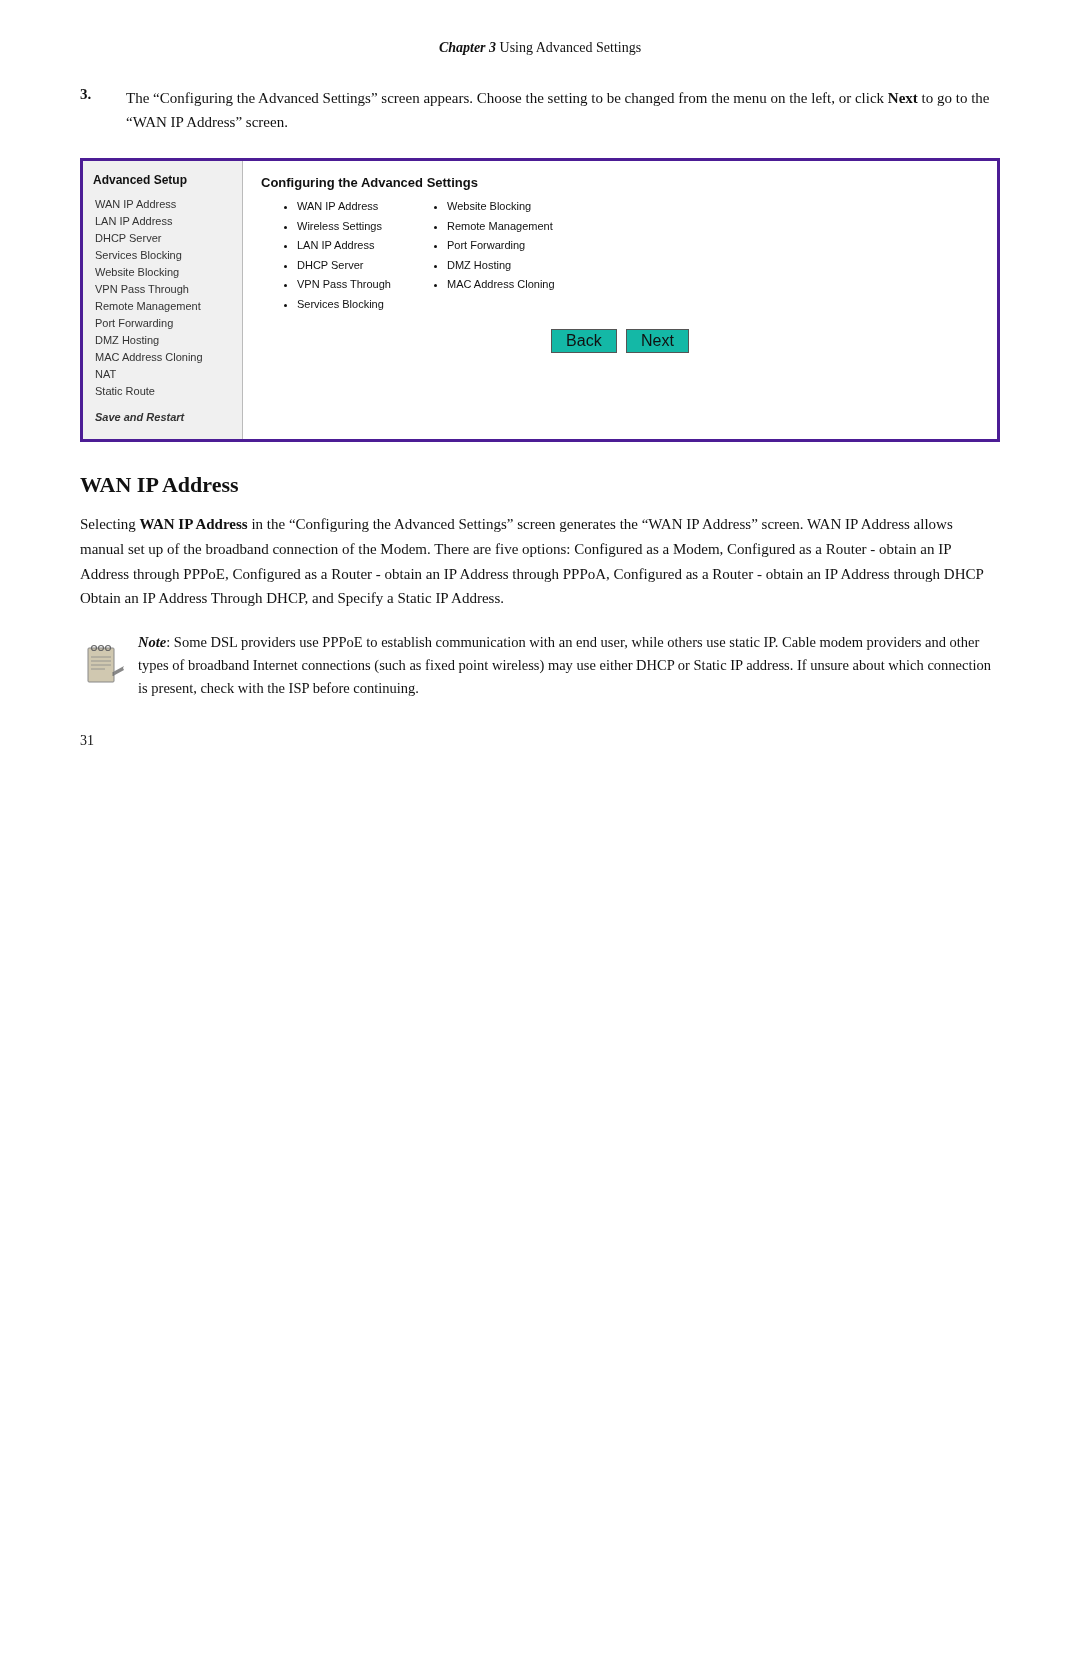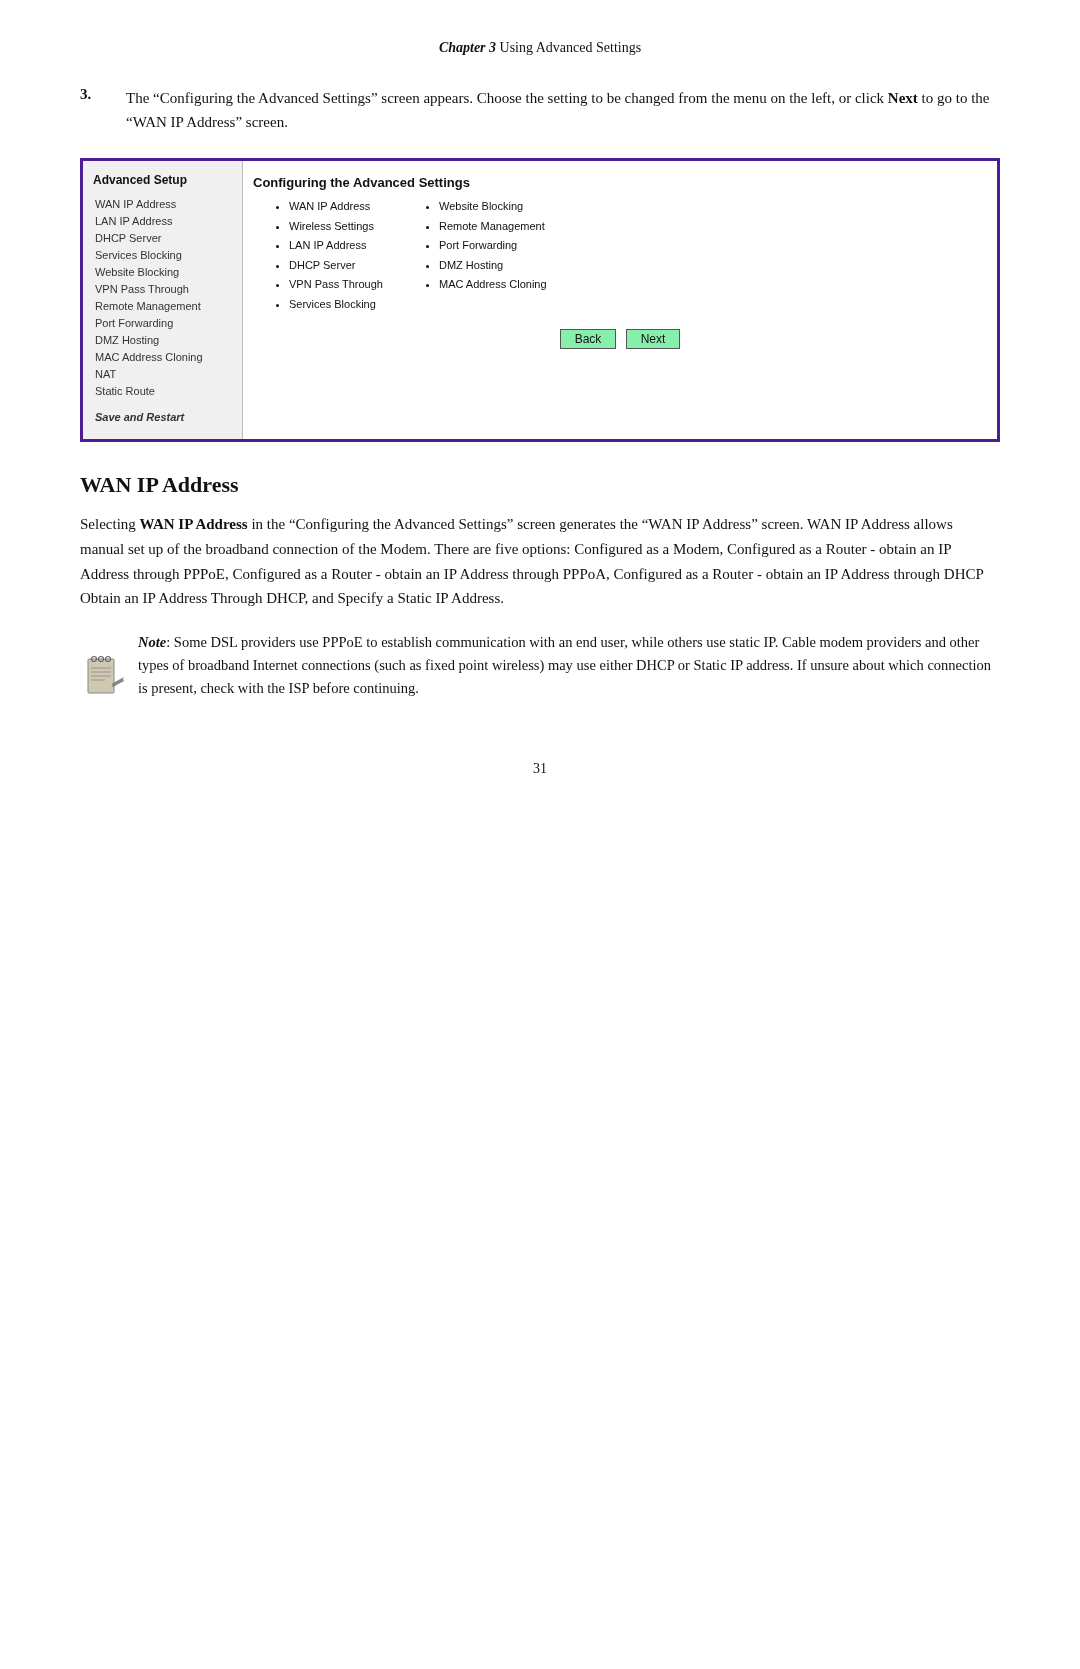--- a/index.html
+++ b/index.html
@@ -83,21 +83,21 @@
       padding: 1px 2px;
     }
 
     .ui-sidebar-item.bold-item {
       font-weight: bold;
       font-style: italic;
     }
 
     .ui-main {
       flex: 1;
-      padding: 14px 10px;
+      padding: 14px 18px;
     }
 
     .ui-main-title {
       font-weight: bold;
       font-size: 13px;
       margin-bottom: 8px;
     }
 
     .ui-main-desc {
       font-size: 11px;
@@ -127,23 +127,23 @@
     }
 
     .ui-buttons {
       text-align: center;
       margin-top: 8px;
     }
 
     .ui-btn {
       display: inline-block;
       border: 1px solid #555;
-      background: #86efac;
+      background: #14b8a6;
       padding: 2px 14px;
-      font-size: 12px;
+      font-size: 16px;
       margin: 0 3px;
       cursor: pointer;
       font-family: Arial, sans-serif;
     }
 
     .ui-copyright {
       text-align: center;
       font-size: 10px;
       color: #444;
       background: #e8e8e8;
@@ -172,44 +172,44 @@
 
     .section-body strong, .section-body b {
       font-weight: bold;
     }
 
     
     .note-block {
       display: flex;
       gap: 12px;
       margin-top: 20px;
-      align-items: flex-end;
+      align-items: center;
     }
 
     .note-icon {
       width: 46px;
       height: 46px;
       flex-shrink: 0;
       margin-top: 2px;
     }
 
     .note-text {
       font-size: 14.5px;
       line-height: 1.6;
     }
 
     .note-text em {
       font-style: italic;
       font-weight: bold;
     }
 
     .page-number {
-      text-align: center;
+      text-align: left;
       font-size: 14px;
-      margin-top: 60px;
+      margin-top: 32px;
       color: #111;
     }
 
     
     .note-icon-svg {
       display: block;
     }
   </style>
 </head>
 <body>

